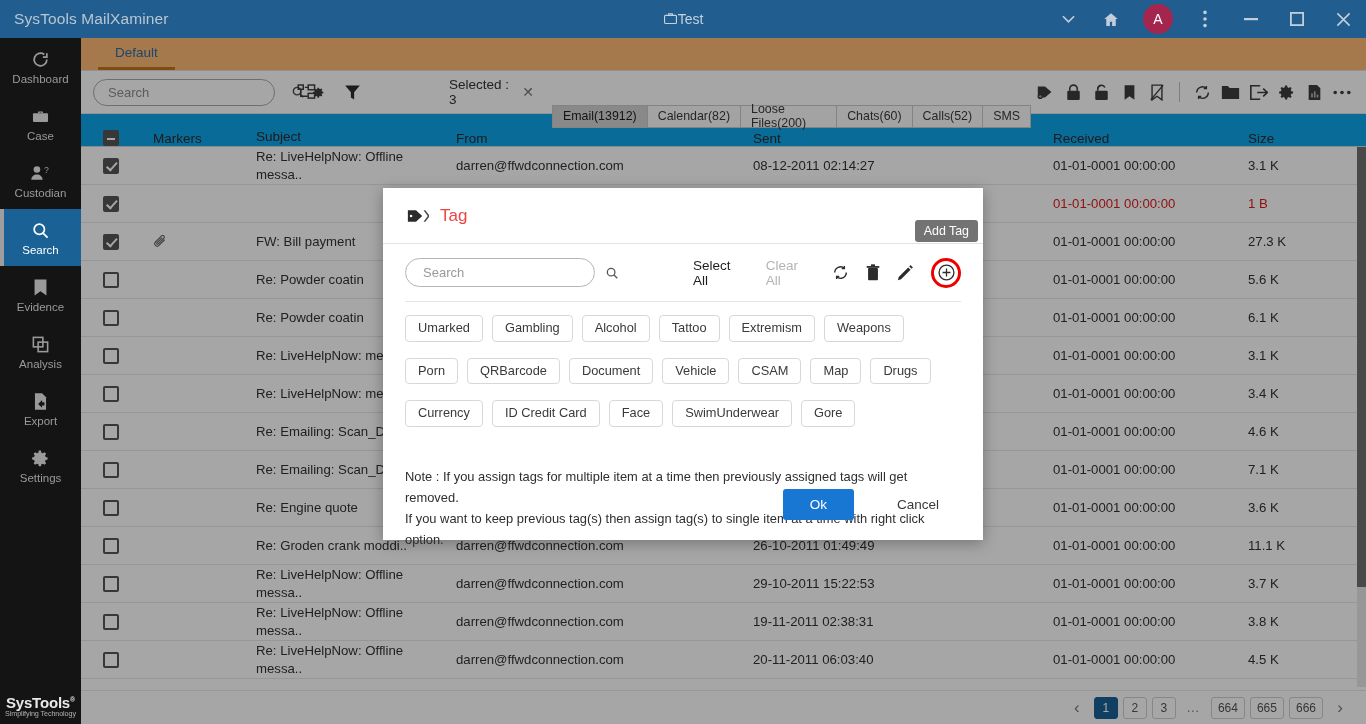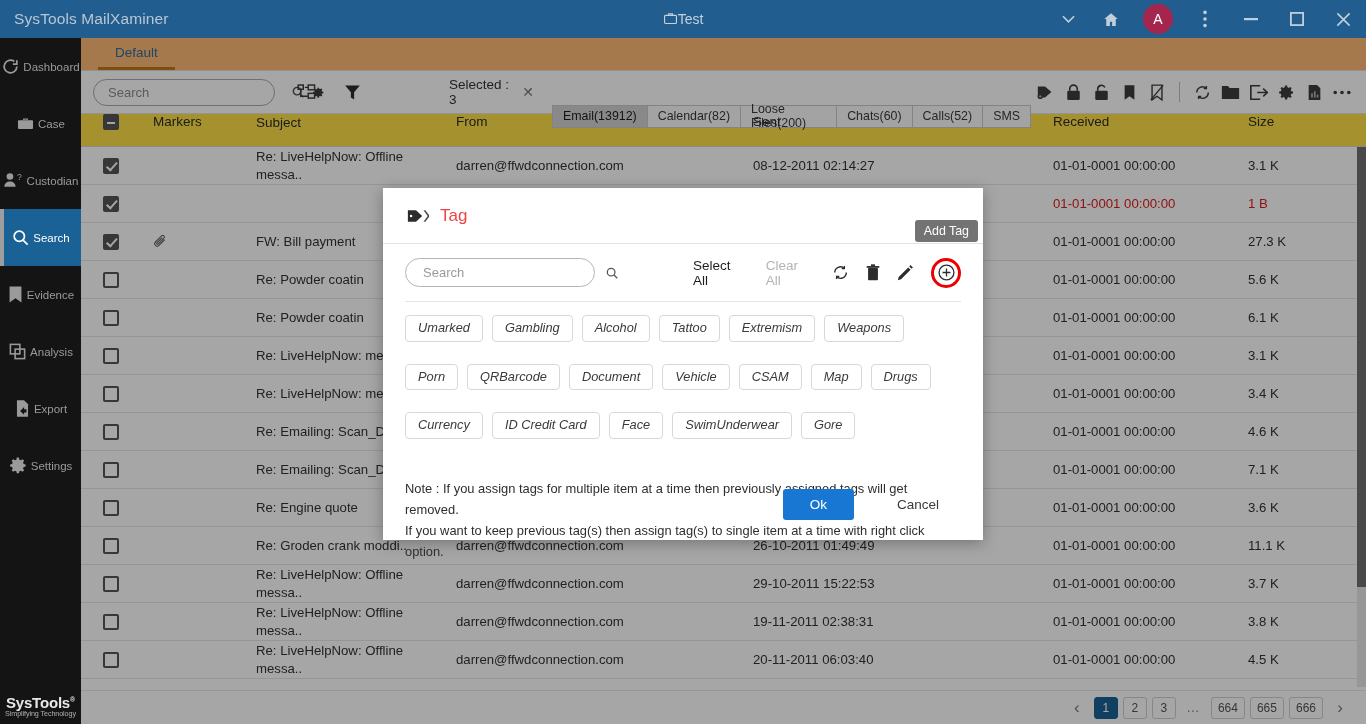--- a/index.html
+++ b/index.html
@@ -51,21 +51,21 @@
 
   
   .sidebar {
     position: absolute; top: 38px; left: 0;
     width: 81px; height: 686px;
     background: #141414;
     display: flex; flex-direction: column;
   }
   .side-item {
     height: 57px;
-    display: flex; flex-direction: row;
+    display: flex; flex-direction: column;
     align-items: center; justify-content: center;
     color: #9a9a9a; font-size: 11.5px; gap: 3px;
     position: relative;
   }
   .side-item .ico { height: 21px; display:flex; align-items:center; }
   .side-item.active { background: #1a6196; color: #ffffff; }
   .side-item.active::before {
     content: ""; position: absolute; left: 0; top: 0;
     width: 4px; height: 100%; background: #9e9e9e;
   }
@@ -132,22 +132,22 @@
     display: flex; align-items: center; background: #fafafa; margin-top: 48px;
   }
   .segtab:first-child { border-left: 1px solid #c9c9c9; background: #d3d3d3; color:#1d1d1d; }
 
   .right-icons { margin-left: auto; display: flex; align-items: center; gap: 0; }
   .right-icons .ri { width: 28px; display: flex; justify-content: center; color: #3c3c3c; }
   .vdiv { width: 1px; height: 20px; background: #c0c0c0; margin: 0 8px; }
 
   
   .thead {
-    height: 33px; background: #fde047; border-bottom: 1px solid #d4d4d4;
-    display: flex; align-items: flex-start; font-size: 13.5px; color: #2c2c2c;
+    height: 33px; background: #0ea5e9; border-bottom: 1px solid #d4d4d4;
+    display: flex; align-items: flex-end; font-size: 13.5px; color: #2c2c2c;
   }
   .trow {
     display: flex; align-items: center;
     border-bottom: 1px solid #e6e6e6;
     font-size: 13.2px; color: #333;
     min-height: 38px;
   }
   .c-chk   { width: 60px; display: flex; justify-content: center; flex-shrink:0;}
   .c-mark  { width: 115px; padding-left: 12px; flex-shrink:0;}
   .c-subj  { width: 200px; padding-right: 8px; flex-shrink:0; line-height: 1.32; }
@@ -238,21 +238,21 @@
     display: flex; align-items: center; justify-content: center;
   }
   .tooltip {
     position: absolute; right: -17px; top: -38px;
     background: #737373; color: #fff; font-size: 12.4px;
     padding: 4px 9px; border-radius: 3px; white-space: nowrap;
   }
 
   .divider { height: 1px; background: #e4e4e4; }
 
-  .chips { padding-top: 13px; display: flex; flex-wrap: wrap; gap: 22px 9px; font-style: italic; }
+  .chips { padding-top: 13px; display: flex; flex-wrap: wrap; gap: 16px 9px; }
   .chip {
     border: 1px solid #d8d8d8; border-radius: 4px;
     padding: 5px 12px; font-size: 12.8px; color: #3a3a3a;
     background: #fff; line-height: 1.15;
   }
 
   .note {
     margin-top: 40px; font-size: 12.9px; color: #2e2e2e; line-height: 1.62;
   }
   .modal-foot {

